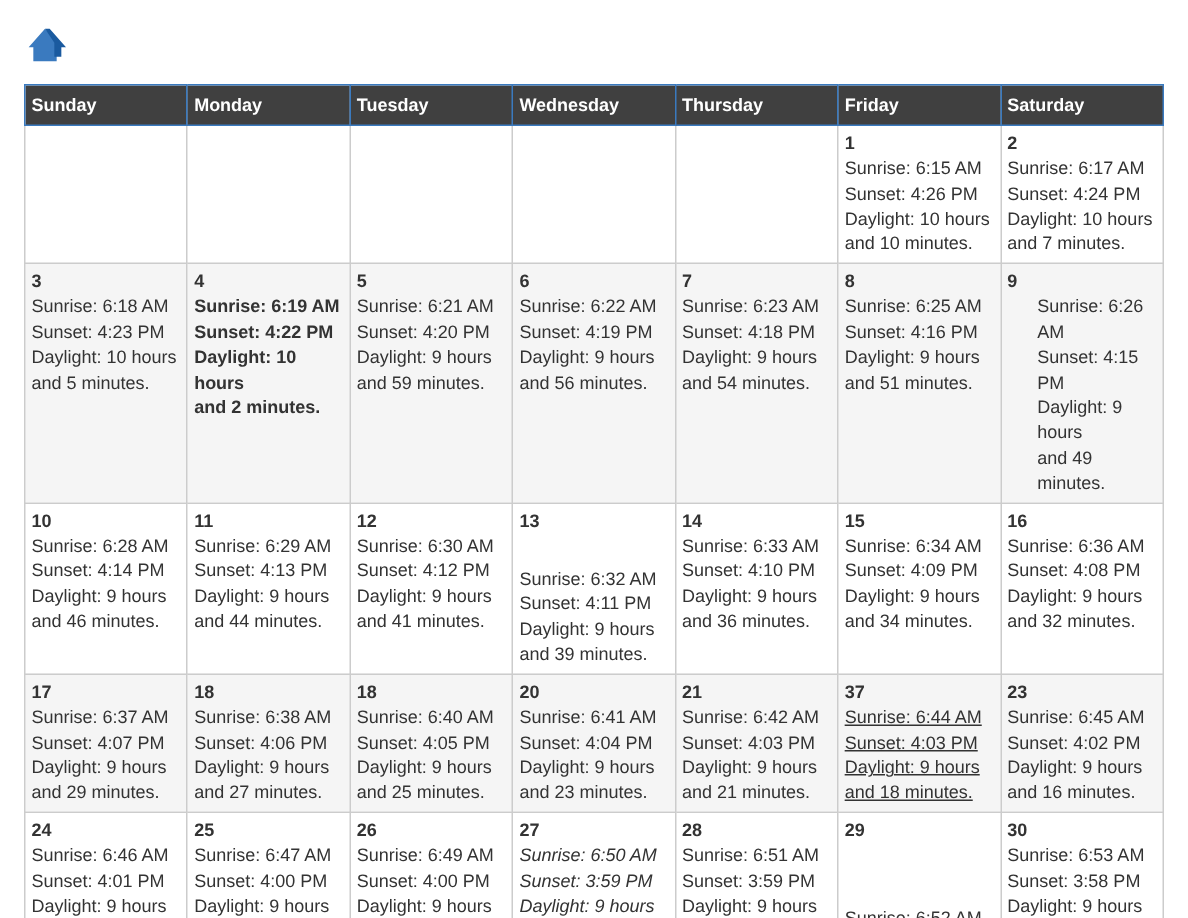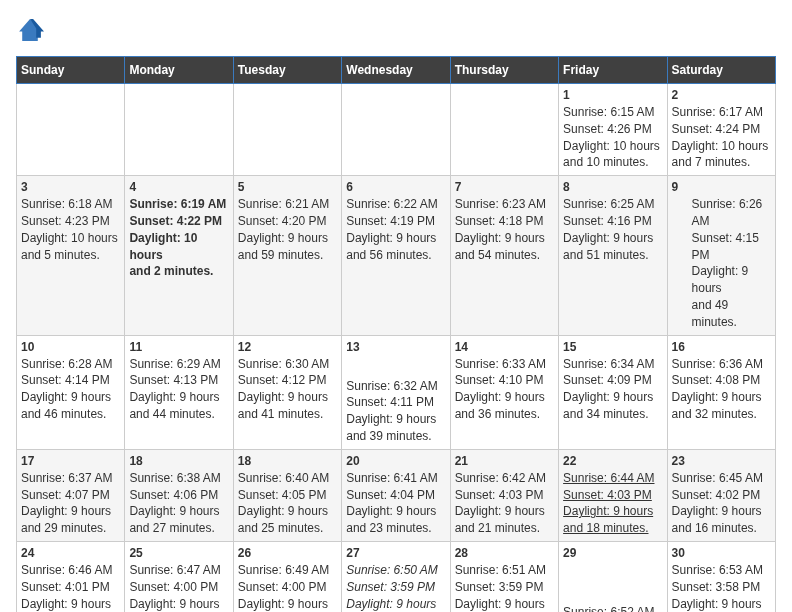--- a/index.html
+++ b/index.html
@@ -260,21 +260,21 @@
 and 23 minutes.</div>
         </td>
         <td>
           <span class="day-num">21</span>
           <div class="day-info" style="white-space: pre-line;">Sunrise: 6:42 AM
 Sunset: 4:03 PM
 Daylight: 9 hours
 and 21 minutes.</div>
         </td>
         <td>
-          <span class="day-num">22</span>
+          <span class="day-num">37</span>
           <div class="day-info" style="white-space: pre-line; text-decoration: underline;">Sunrise: 6:44 AM
 Sunset: 4:03 PM
 Daylight: 9 hours
 and 18 minutes.</div>
         </td>
         <td>
           <span class="day-num">23</span>
           <div class="day-info" style="white-space: pre-line;">Sunrise: 6:45 AM
 Sunset: 4:02 PM
 Daylight: 9 hours

